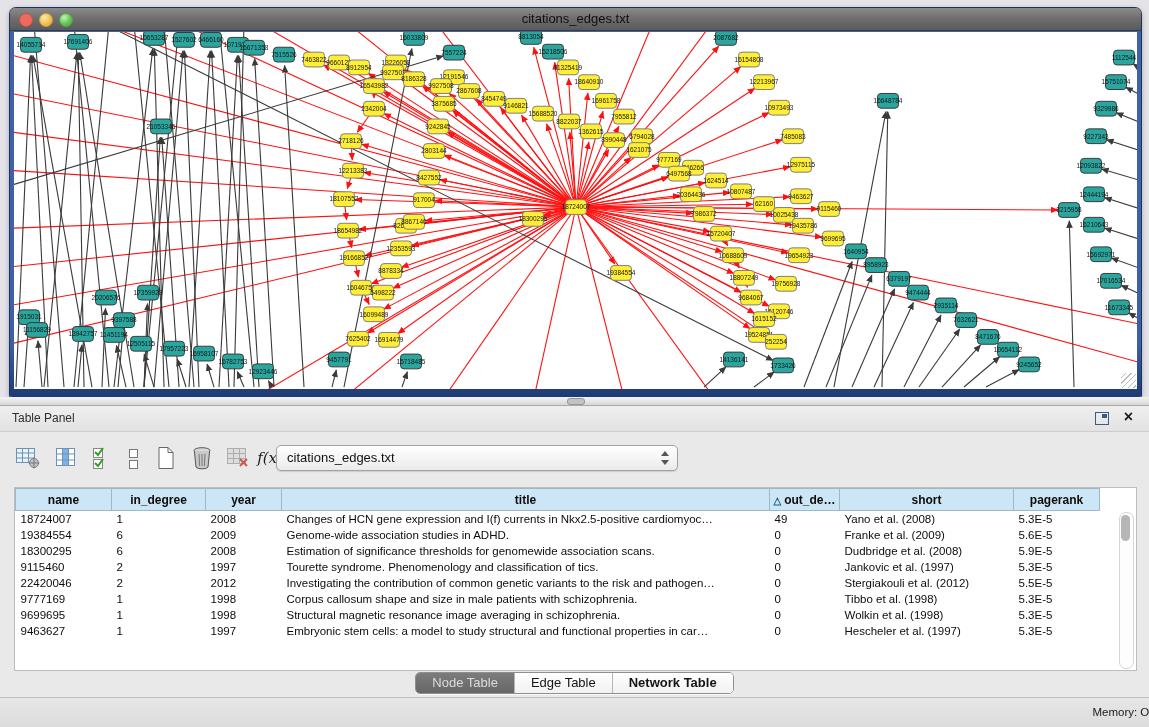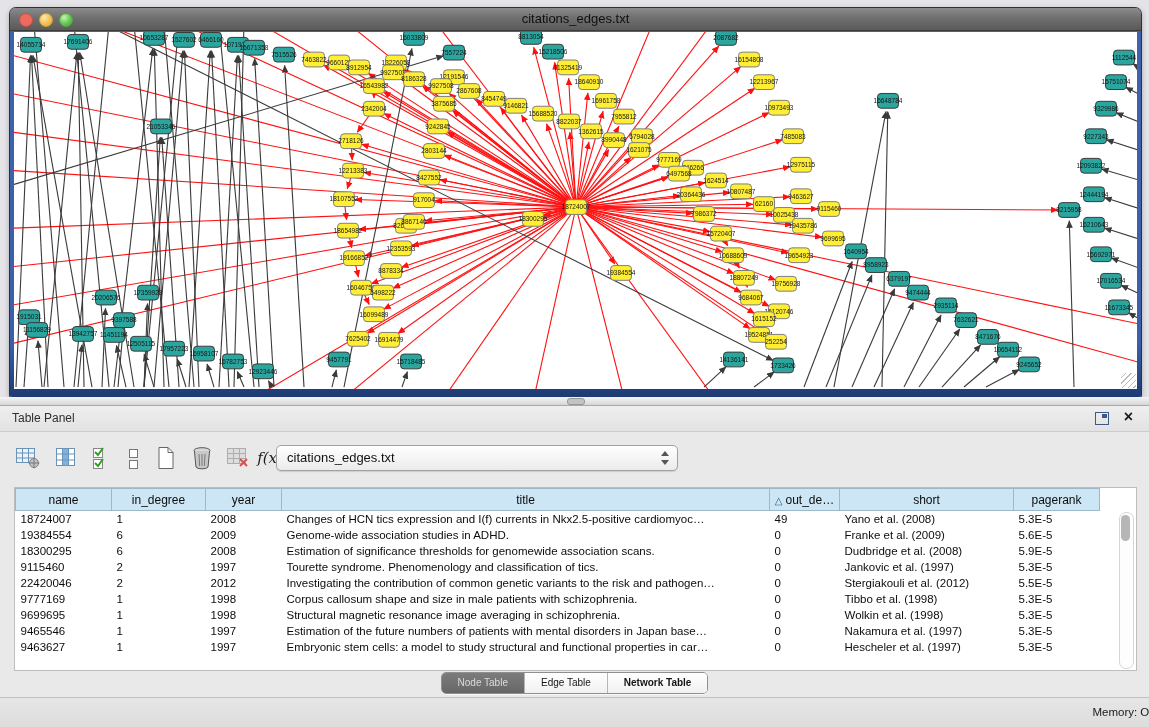--- a/index.html
+++ b/index.html
@@ -44,32 +44,32 @@
   #table-select{position:absolute;left:276px;top:13px;width:400px;height:24px;border:1px solid #a2a2a2;border-radius:5px;
     background:linear-gradient(180deg,#ffffff,#ebebeb);box-shadow:0 1px 1px rgba(0,0,0,.12);cursor:pointer;}
   #table-select-label{position:absolute;left:10px;top:4px;font-size:13px;color:#111;}
   #combo-arrows{position:absolute;right:6px;top:2px;width:12px;height:20px;}
   #combo-arrows .up{position:absolute;left:2px;top:3px;width:0;height:0;border-left:4px solid transparent;border-right:4px solid transparent;border-bottom:5px solid #555;}
   #combo-arrows .dn{position:absolute;left:2px;bottom:3px;width:0;height:0;border-left:4px solid transparent;border-right:4px solid transparent;border-top:5px solid #555;}
 
   
   #table-region{position:absolute;left:14px;top:81px;width:1121px;height:182px;background:#fff;border:1px solid #bdbdbd;}
   #node-table{border-collapse:collapse;table-layout:fixed;font-size:11.5px;color:#0c0c0c;}
-  #node-table th{height:21px;background:#cde6f5;border:1px solid #9cb9ca;font-weight:normal;font-size:12px;text-align:center;padding:0 2px;overflow:hidden;white-space:nowrap;cursor:pointer;}
+  #node-table th{height:21px;background:#cde6f5;border:1px solid #9cb9ca;font-weight:bold;font-size:12px;text-align:center;padding:0 2px;overflow:hidden;white-space:nowrap;cursor:pointer;}
   #node-table td{height:16px;padding:0 0 0 5px;white-space:nowrap;overflow:hidden;cursor:default;}
   col.c0{width:96px}col.c1{width:94px}col.c2{width:76px}col.c3{width:488px}col.c4{width:70px}col.c5{width:174px}col.c6{width:86px}
   td.c5{text-align:left;padding:0 2px;}
   .sort-glyph{color:#1d5f86;font-size:10px;margin-right:3px;}
   #v-scrollbar{position:absolute;right:2px;top:24px;width:13px;height:155px;background:#fdfdfd;border:1px solid #d6d6d6;border-radius:7px;}
   #v-thumb{position:absolute;left:1px;top:2px;width:9px;height:26px;border-radius:5px;background:#b6b6b6;cursor:pointer;}
 
   
   #tab-bar{position:absolute;left:0;top:266px;width:1149px;height:24px;text-align:center;}
   #seg{display:inline-flex;border:1px solid #8f8f8f;border-radius:5px;overflow:hidden;height:20px;background:#fff;box-shadow:0 1px 0 rgba(255,255,255,.7);}
-  .seg-item{padding:0 16px;font-size:10px;line-height:20px;color:#141414;background:linear-gradient(180deg,#ffffff,#f1f1f1);border-right:1px solid #b5b5b5;cursor:pointer;}
+  .seg-item{padding:0 16px;font-size:13px;line-height:20px;color:#141414;background:linear-gradient(180deg,#ffffff,#f1f1f1);border-right:1px solid #b5b5b5;cursor:pointer;}
   .seg-item:last-child{border-right:none;font-weight:bold;}
   .seg-item.active{background:linear-gradient(180deg,#7c7c7c,#676767);color:#dcdcdc;}
 
   
   #status-bar{position:absolute;left:0;top:291px;width:1149px;height:30px;background:linear-gradient(180deg,#e6e6e6,#dcdcdc);border-top:1px solid #bfbfbf;padding-left:40px;}
   #memory-label{position:absolute;right:32px;top:8px;font-size:11.5px;color:#1a1a1a;}
   #memory-dot{position:absolute;right:10px;top:6px;width:15px;height:15px;border-radius:50%;
     background:radial-gradient(circle at 35% 30%,#c3f0a0,#58c23e 60%,#2f9e22);border:1px solid #6fae5d;}
 </style>
 </head>
@@ -880,21 +880,21 @@
               <th class="c4"><span class="sort-glyph">△</span>out_de…</th>
               <th class="c5">short</th>
               <th class="c6">pagerank</th>
             </tr>
           </thead>
         <tbody>
             <tr>
               <td class="c0">18724007</td>
               <td class="c1">1</td>
               <td class="c2">2008</td>
-              <td class="c3">Changes of HCN tics expression and I(f) currents in Nkx2.5-positive cardiomyoc…</td>
+              <td class="c3">Changes of HCN gene expression and I(f) currents in Nkx2.5-positive cardiomyoc…</td>
               <td class="c4">49</td>
               <td class="c5">Yano et al. (2008)</td>
               <td class="c6">5.3E-5</td>
             </tr>
             <tr>
               <td class="c0">19384554</td>
               <td class="c1">6</td>
               <td class="c2">2009</td>
               <td class="c3">Genome-wide association studies in ADHD.</td>
               <td class="c4">0</td>
@@ -940,29 +940,20 @@
             <tr>
               <td class="c0">9699695</td>
               <td class="c1">1</td>
               <td class="c2">1998</td>
               <td class="c3">Structural magnetic resonance image averaging in schizophrenia.</td>
               <td class="c4">0</td>
               <td class="c5">Wolkin et al. (1998)</td>
               <td class="c6">5.3E-5</td>
             </tr>
             <tr>
-              <td class="c0">9465546</td>
-              <td class="c1">1</td>
-              <td class="c2">1997</td>
-              <td class="c3">Estimation of the future numbers of patients with mental disorders in Japan base…</td>
-              <td class="c4">0</td>
-              <td class="c5">Nakamura et al. (1997)</td>
-              <td class="c6">5.3E-5</td>
-            </tr>
-            <tr>
               <td class="c0">9463627</td>
               <td class="c1">1</td>
               <td class="c2">1997</td>
               <td class="c3">Embryonic stem cells: a model to study structural and functional properties in car…</td>
               <td class="c4">0</td>
               <td class="c5">Hescheler et al. (1997)</td>
               <td class="c6">5.3E-5</td>
             </tr>
           </tbody>
       </table>

